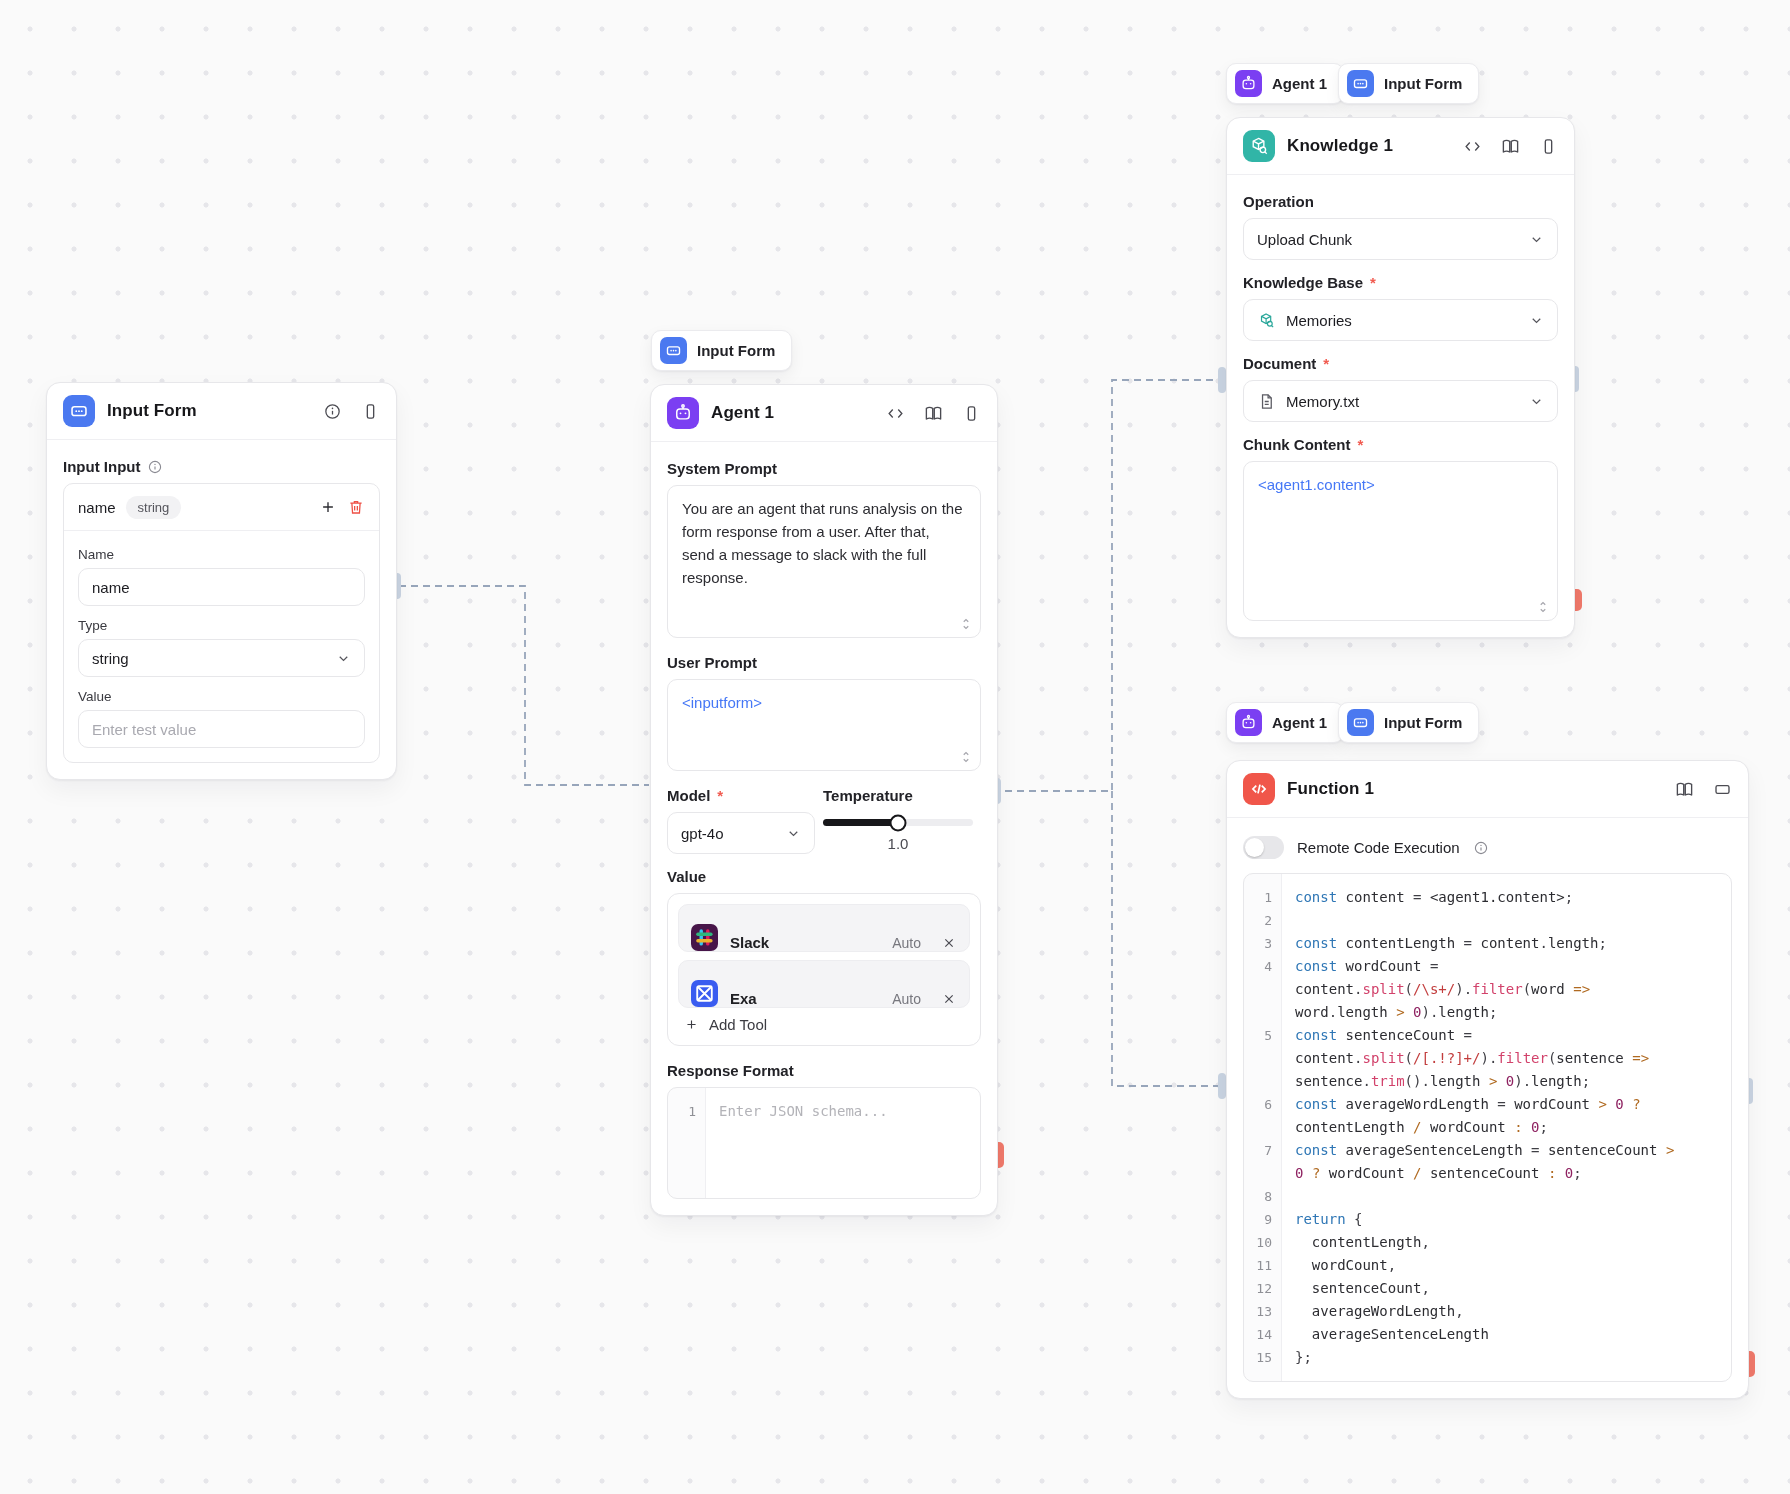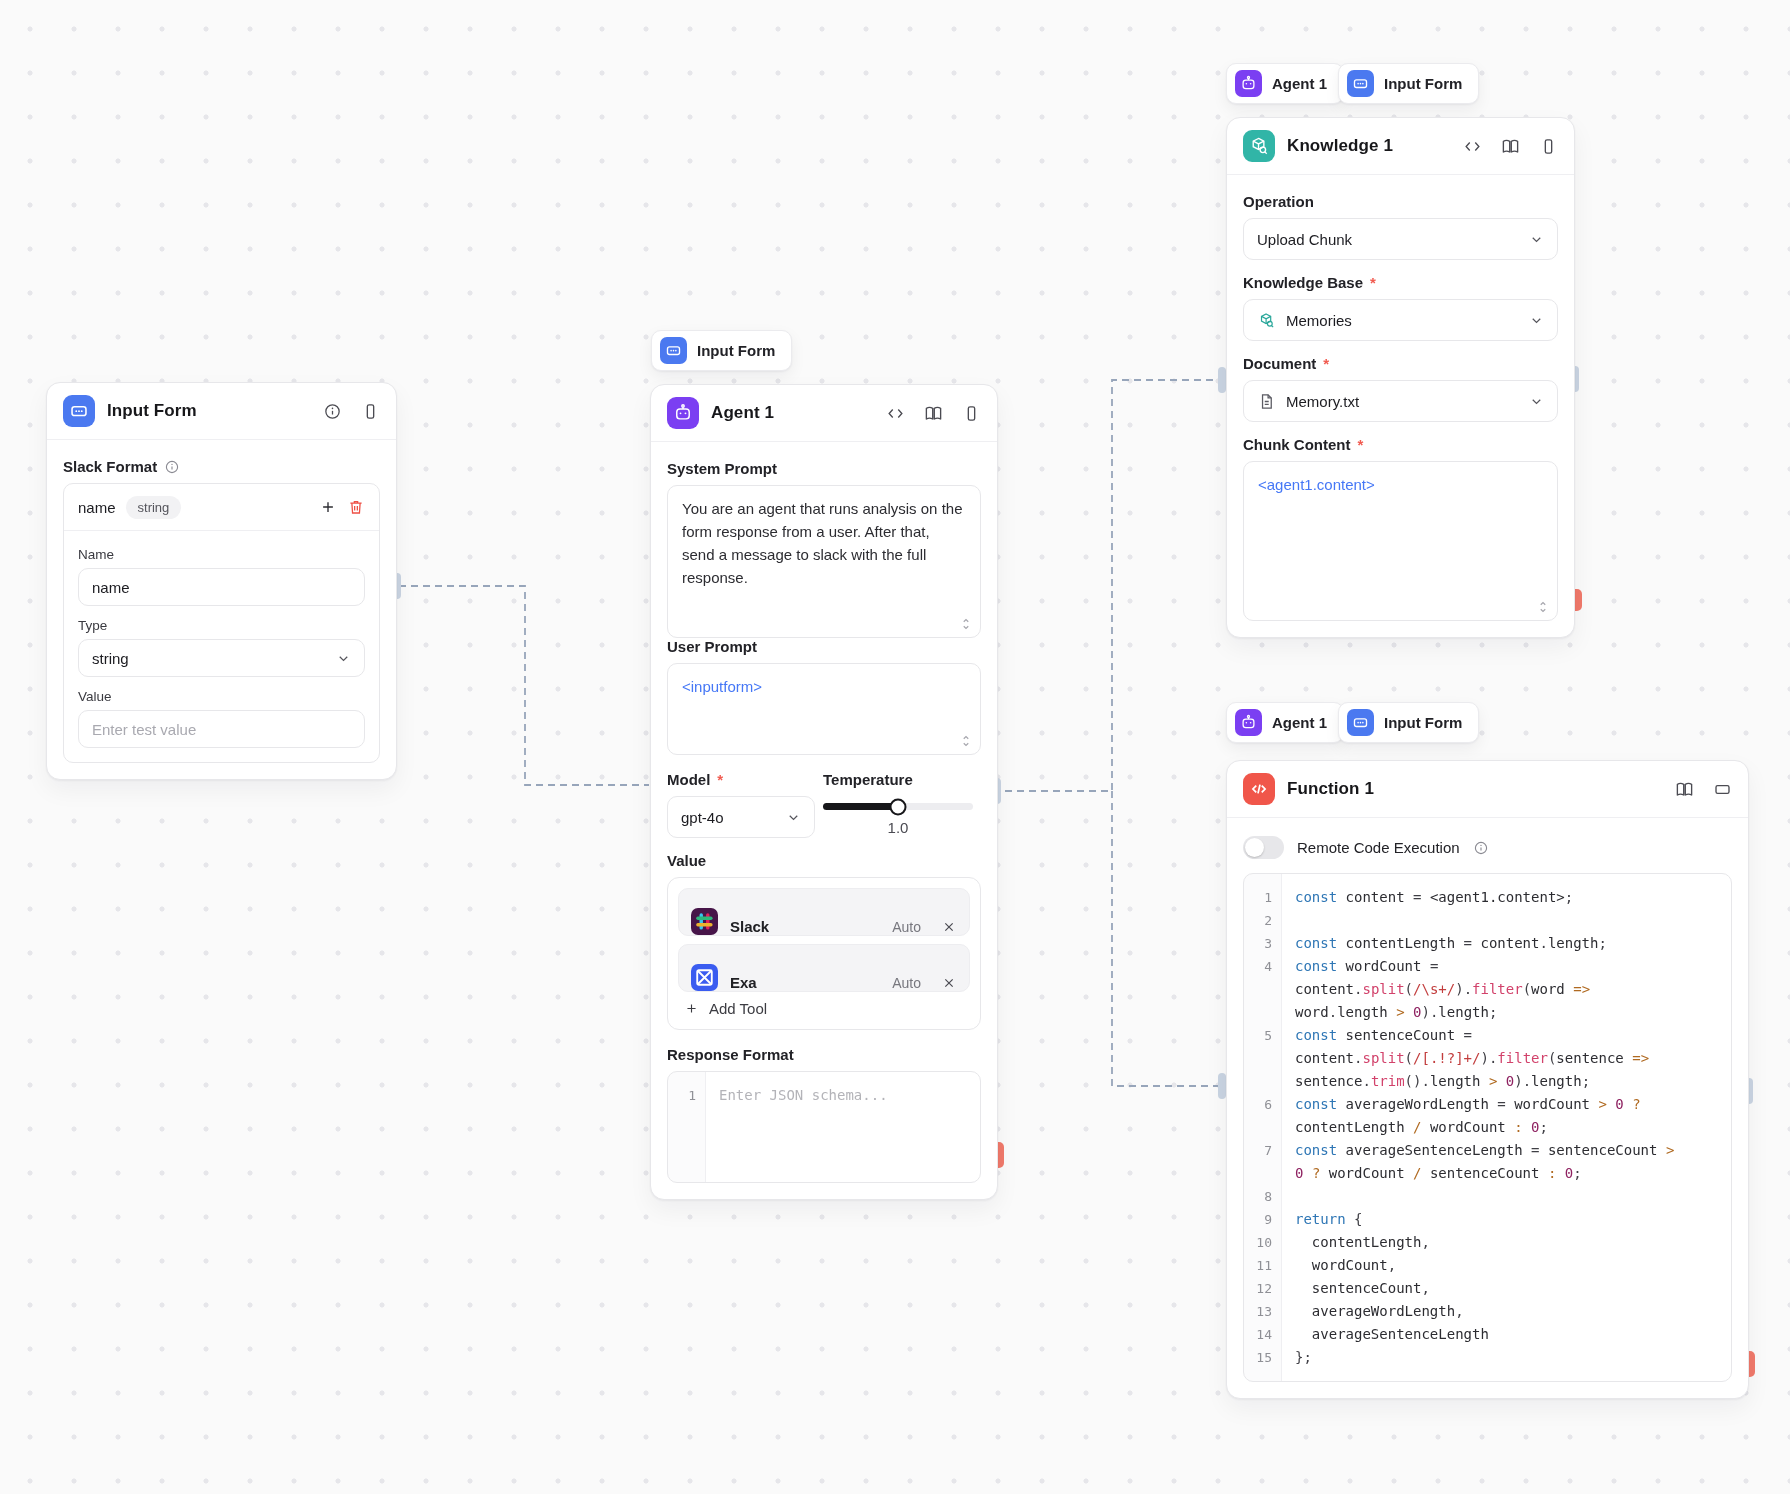--- a/index.html
+++ b/index.html
@@ -211,21 +211,21 @@
         <span class="hicon">
           <svg viewBox="0 0 24 24" fill="none" stroke="currentColor" stroke-width="1.7">
               <rect x="8" y="3.6" width="8" height="16.8" rx="2.2"></rect>
             </svg>
         </span>
       </div>
     </div>
     <div class="divider"></div>
     <div class="node-body">
       <div class="sec-label">
-        <span>Slack Format</span>
+        <span>Input Input</span>
         <span class="mini-info">
           <svg viewBox="0 0 24 24" fill="none" stroke="currentColor" stroke-width="1.7">
               <circle cx="12" cy="12" r="8.4"></circle>
               <path d="M12 11.2v4.6"></path>
               <circle cx="12" cy="8.1" r="1" fill="currentColor" stroke="none"></circle>
             </svg>
         </span>
       </div>
       <div class="box">
         <div class="fc-head">
@@ -299,21 +299,21 @@
           <span>System Prompt</span>
         </div>
       <div class="ta" style="height:153px;">
         <span>You are an agent that runs analysis on the form response from a user. After that, send a message to slack with the full response.</span>
         <span class="resize">
           <svg viewBox="0 0 24 28" fill="none" stroke="currentColor" stroke-width="2.4">
               <path d="M7.5 9.5L12 5l4.5 4.5M7.5 18.5L12 23l4.5-4.5"></path>
             </svg>
         </span>
       </div>
-      <div class="sec-label" style="margin-top:0;">
+      <div class="sec-label" style="margin-top:16px;">
           <span>User Prompt</span>
         </div>
       <div class="ta" style="height:92px;">
         <span class="token-blue">&lt;inputform&gt;</span>
         <span class="resize">
           <svg viewBox="0 0 24 28" fill="none" stroke="currentColor" stroke-width="2.4">
               <path d="M7.5 9.5L12 5l4.5 4.5M7.5 18.5L12 23l4.5-4.5"></path>
             </svg>
         </span>
       </div>

